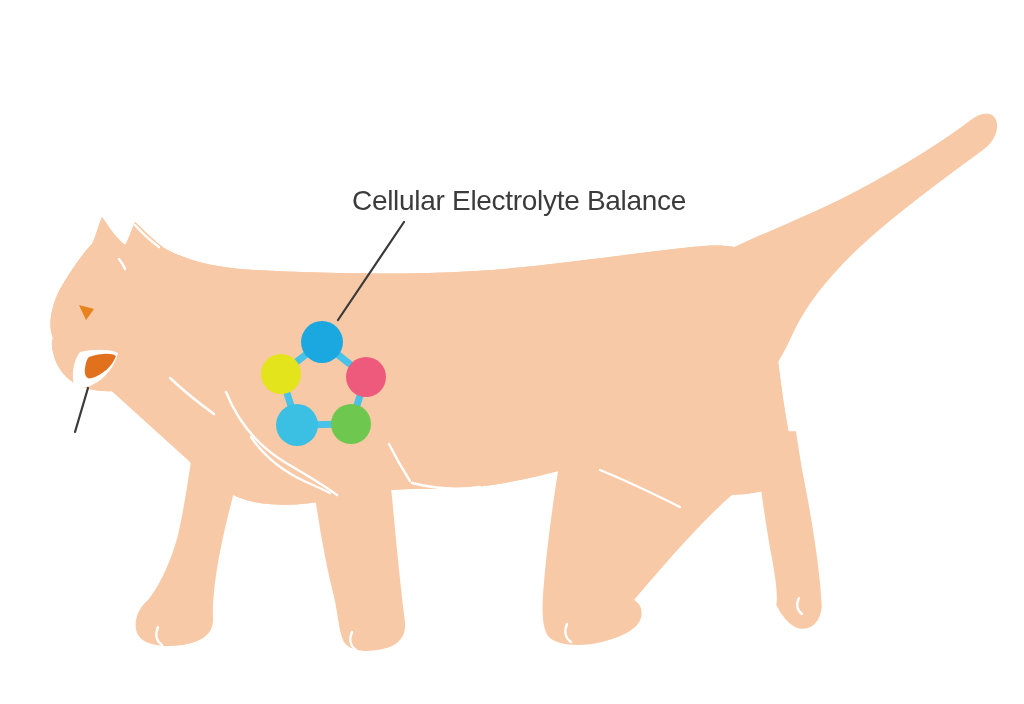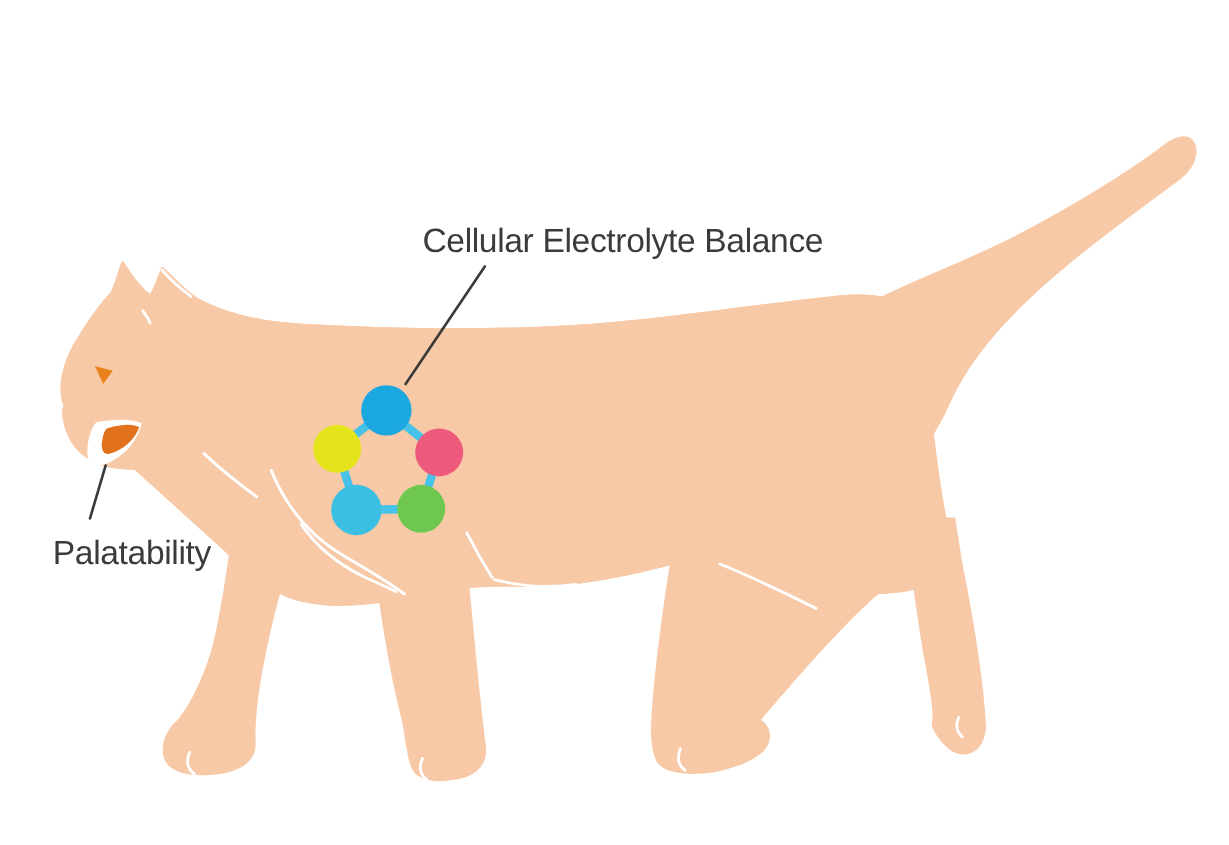--- a/index.html
+++ b/index.html
@@ -151,14 +151,13 @@
     </g>
 
     <g stroke-width="2.2" stroke-linecap="round" stroke="#3A3A3A">
       <line x1="404" y1="222" x2="338" y2="320"></line>
       <line x1="88" y1="388" x2="75" y2="432"></line>
     </g>
   </svg>
 
   <div id="label-electrolyte" class="diagram-label">Cellular Electrolyte Balance</div>
 
-  <div id="label-palatability" class="diagram-label">Palatability</div>
 </div>
 
 </body></html>

